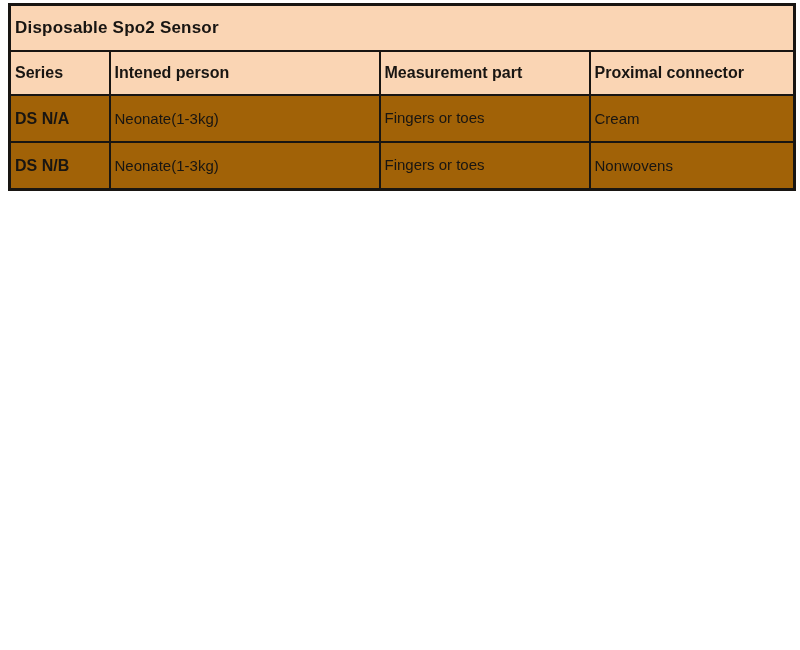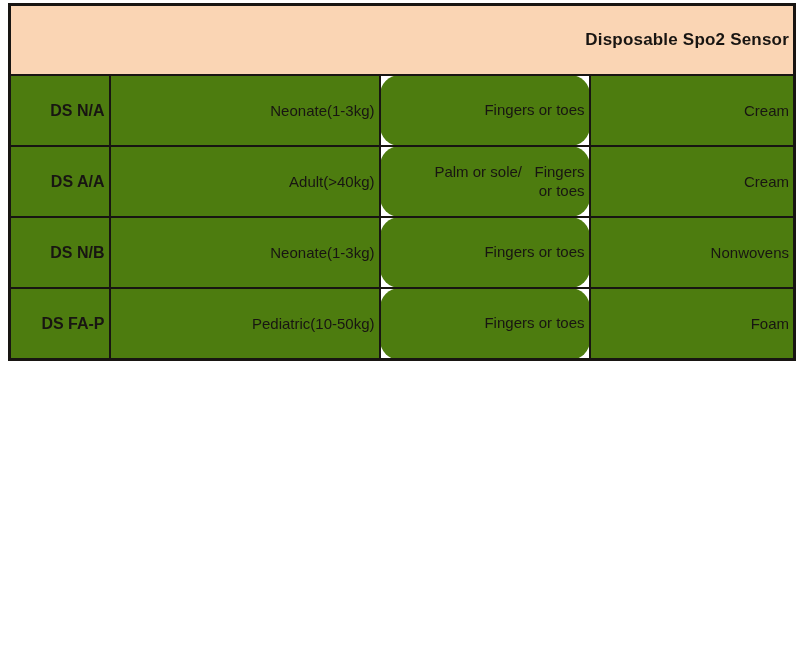--- a/index.html
+++ b/index.html
@@ -16,89 +16,81 @@
     position: absolute;
     top: 3px;
     left: 8px;
     width: 785px;
     border-collapse: collapse;
     table-layout: fixed;
     border: 3px solid #181512;
   }
   .spec-table td, .spec-table th {
     border: 2px solid #181512;
-    text-align: right;
+    text-align: left;
     vertical-align: middle;
-    padding: 12px 4px;
+    padding: 0 4px;
     overflow: hidden;
   }
   .title-row th {
     height: 44px;
     background: #fad5b4;
     font-size: 17px;
     font-weight: bold;
     letter-spacing: 0.2px;
   }
   .header-row th {
     height: 42px;
     background: #fad5b4;
     font-size: 16px;
     font-weight: bold;
   }
   .data-row td {
     height: 45px;
-    background: #4d7c0f;
+    background: #a16207;
     font-size: 15px;
     margin-top: 8px;
   }
   .data-row td.series-cell {
     font-weight: bold;
     font-size: 16px;
   }
   .data-row td.part-cell {
     white-space: pre-wrap;
     line-height: 1.25;
-    border-radius: 20px;
   }
 </style>
 </head>
 <body>
 
 <table class="spec-table">
   <colgroup>
     <col style="width:100px">
     <col style="width:270px">
     <col style="width:210px">
     <col style="width:205px">
   </colgroup>
   <thead>
     <tr class="title-row">
       <th colspan="4">Disposable Spo2 Sensor</th>
     </tr>
+    <tr class="header-row">
+      <th>Series</th>
+      <th>Intened person</th>
+      <th>Measurement part</th>
+      <th>Proximal connector</th>
+    </tr>
   </thead>
   <tbody>
     <tr class="data-row">
       <td class="series-cell">DS N/A</td>
       <td class="person-cell">Neonate(1-3kg)</td>
       <td class="part-cell">Fingers or toes</td>
       <td class="connector-cell">Cream</td>
     </tr>
     <tr class="data-row">
-      <td class="series-cell">DS A/A</td>
-      <td class="person-cell">Adult(&gt;40kg)</td>
-      <td class="part-cell">Palm or sole/   Fingers
-or toes</td>
-      <td class="connector-cell">Cream</td>
-    </tr>
-    <tr class="data-row">
       <td class="series-cell">DS N/B</td>
       <td class="person-cell">Neonate(1-3kg)</td>
       <td class="part-cell">Fingers or toes</td>
       <td class="connector-cell">Nonwovens</td>
     </tr>
-    <tr class="data-row">
-      <td class="series-cell">DS FA-P</td>
-      <td class="person-cell">Pediatric(10-50kg)</td>
-      <td class="part-cell">Fingers or toes</td>
-      <td class="connector-cell">Foam</td>
-    </tr>
   </tbody>
 </table>
 
 </body></html>

